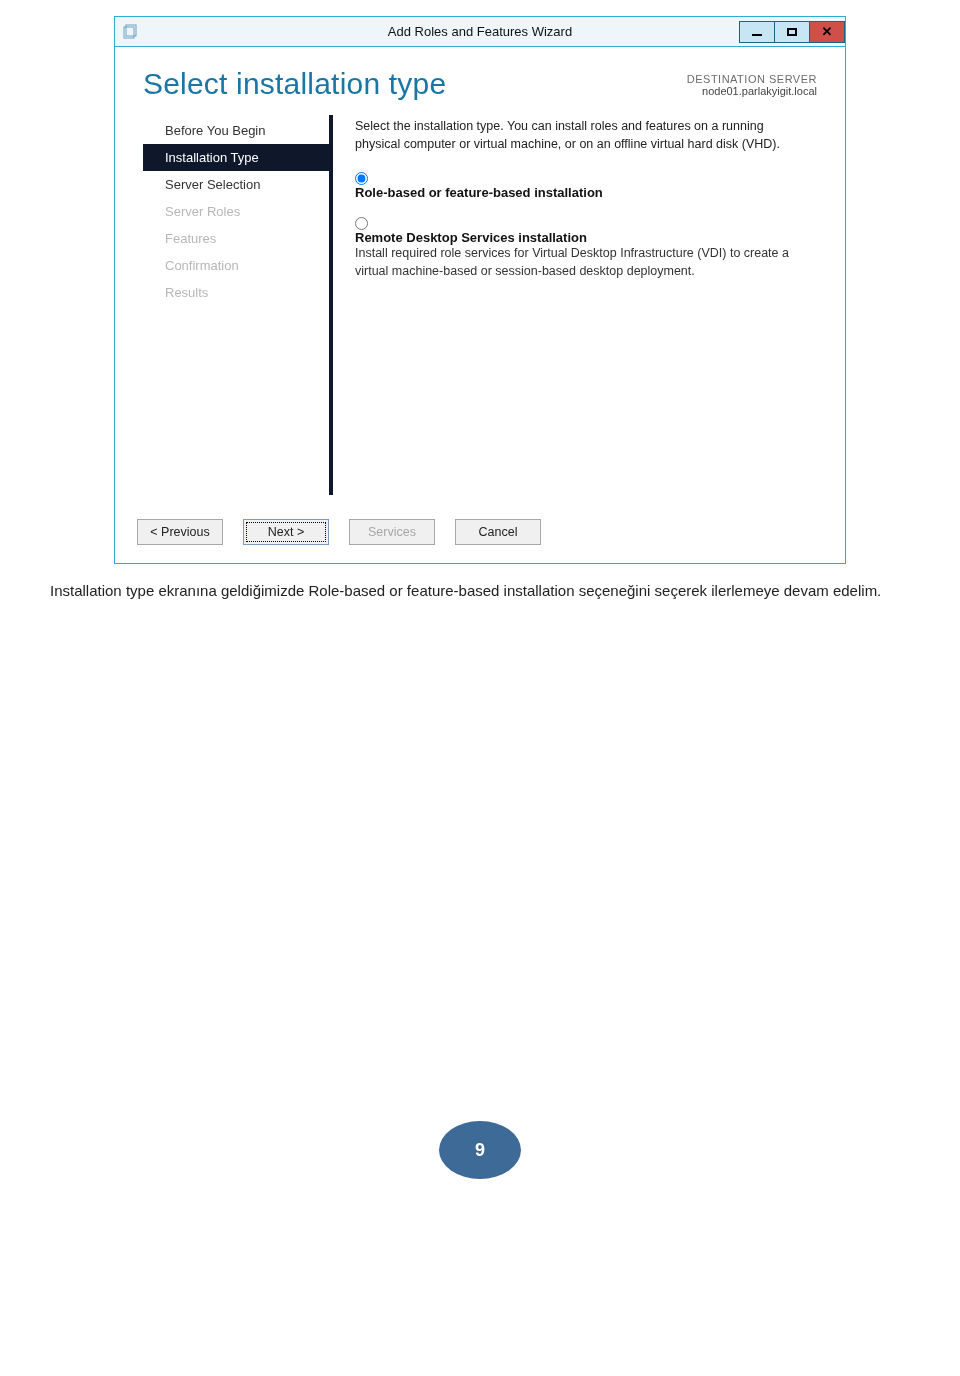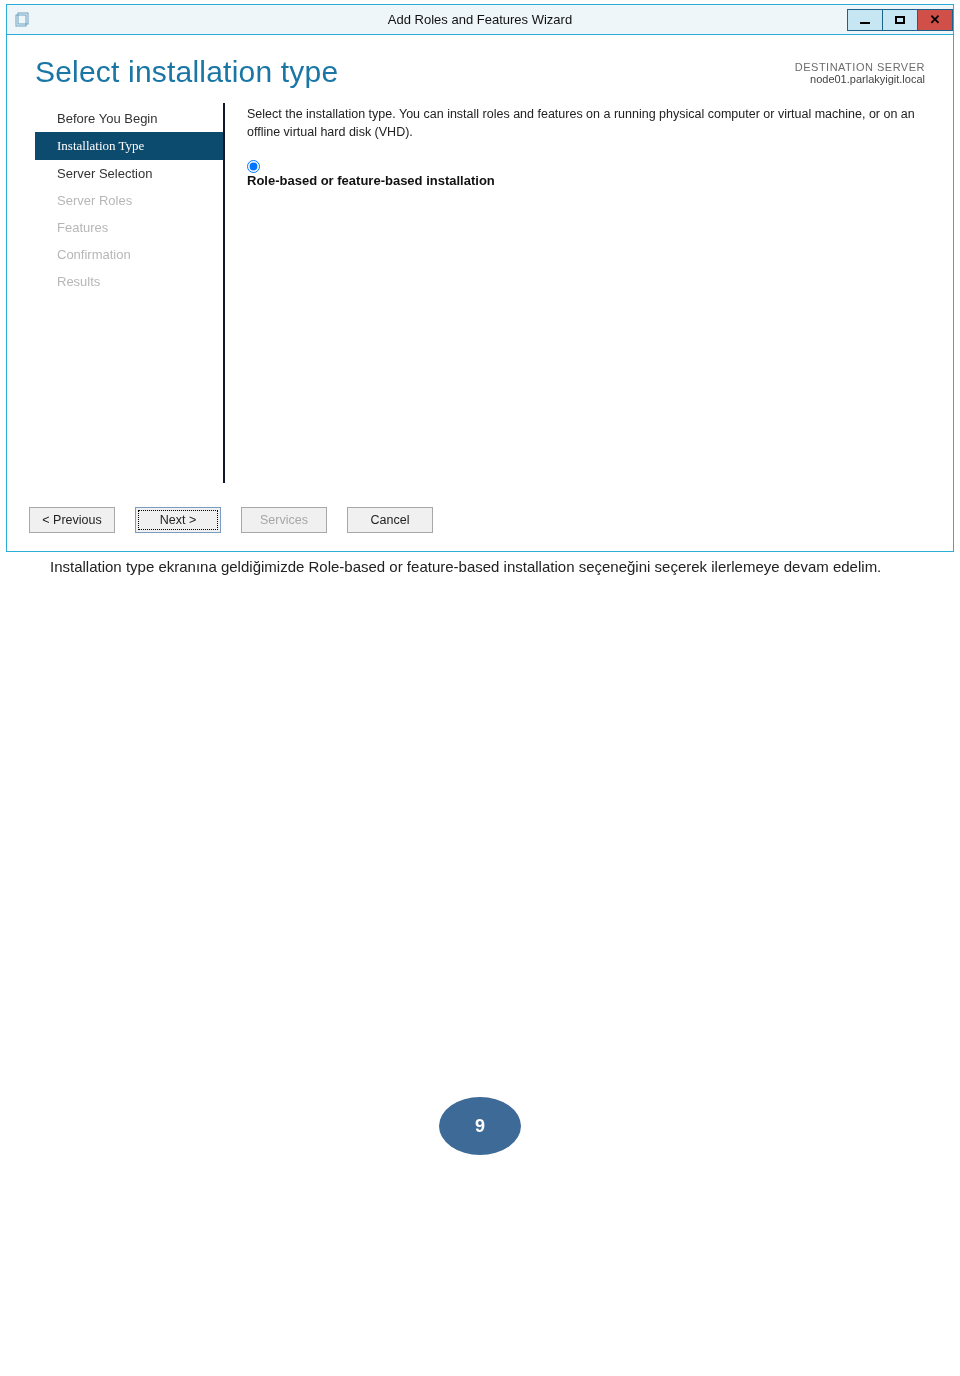--- a/index.html
+++ b/index.html
@@ -6,22 +6,22 @@
   body {
     margin: 0;
     font-family: "Segoe UI", Tahoma, sans-serif;
     background: #fff;
     width: 960px;
   }
   .page { width: 960px; }
 
   
   .window {
-    width: 948px;
-    margin: 4px auto;
+    width: 732px;
+    margin: 16px auto;
     border: 1px solid #2badd6;
     background: #fff;
   }
   .titlebar {
     background: #eef6f9;
     border-bottom: 1px solid #2badd6;
     height: 30px;
     display: flex;
     align-items: center;
     position: relative;
@@ -87,33 +87,32 @@
   .dest-box .val { color: #444; }
 
   .content-row {
     display: flex;
     gap: 0;
   }
   .sidebar {
     width: 190px;
     flex: 0 0 190px;
     padding-top: 2px;
-    border-right: 2px solid #0f172a;
+    border-right: 4px solid #0f172a;
     min-height: 380px;
   }
   .nav-item {
     padding: 6px 14px 6px 22px;
     font-size: 13px;
     color: #333;
     cursor: default;
   }
   .nav-item.active {
-    background: #0c4a6e;
+    background: #0f172a;
     color: #fff;
-    font-family: Liberation Serif, serif;
   }
   .nav-item.disabled { color: #b7b7b7; }
 
   .main {
     flex: 1;
     padding: 2px 6px 6px 22px;
     font-size: 12.5px;
     color: #222;
   }
   .intro { margin-bottom: 16px; line-height: 1.45; }
@@ -228,20 +227,27 @@
         <div class="main">
           <div class="intro">Select the installation type. You can install roles and features on a running physical computer or virtual machine, or on an offline virtual hard disk (VHD).</div>
 
           <label class="option-row">
             <input type="radio" name="insttype" checked="" style="">
             <div class="option-body">
               <div class="option-title">Role-based or feature-based installation</div>
             </div>
           </label>
 
+          <label class="option-row">
+            <input type="radio" name="insttype" style="">
+            <div class="option-body">
+              <div class="option-title">Remote Desktop Services installation</div>
+              <div class="option-desc">Install required role services for Virtual Desktop Infrastructure (VDI) to create a virtual machine-based or session-based desktop deployment.</div>
+            </div>
+          </label>
         </div>
       </div>
     </div>
 
     <div class="button-row">
       <button class="btn">&lt; Previous</button>
       <button class="btn default-focus">Next &gt;</button>
       <button class="btn" disabled="">Services</button>
       <button class="btn">Cancel</button>
     </div>

